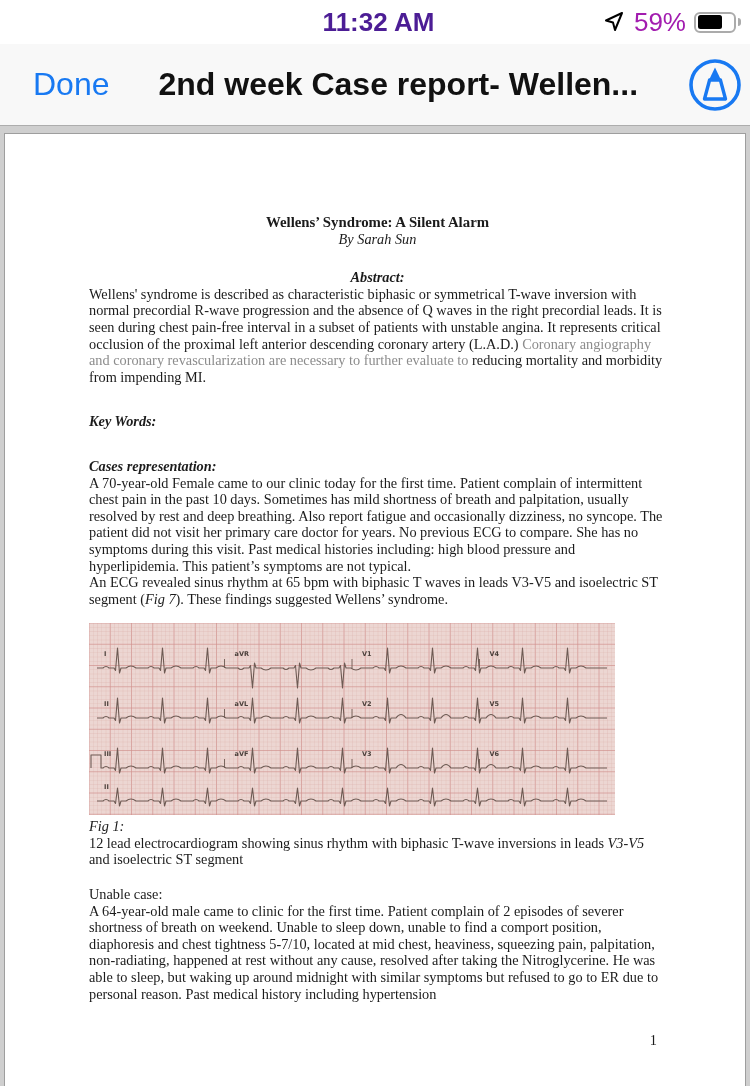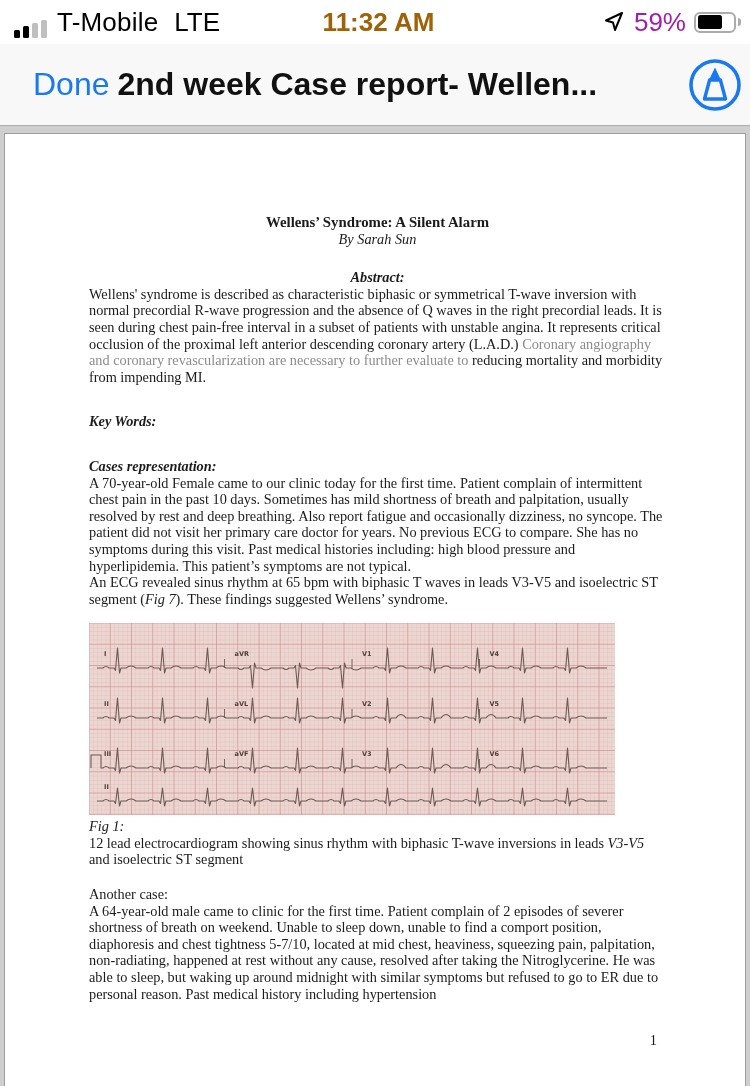--- a/index.html
+++ b/index.html
@@ -12,36 +12,36 @@
   .sb-left { display:flex; align-items:flex-end; gap:10px; }
   .signal { display:flex; align-items:flex-end; gap:3px; height:19px; }
   .signal span { width:6px; border-radius:1.5px; background:#bfbfbf; display:block; }
   .signal span:nth-child(1){ height:8px;  background:#000; }
   .signal span:nth-child(2){ height:12px; background:#000; }
   .signal span:nth-child(3){ height:15px; }
   .signal span:nth-child(4){ height:18px; }
   .carrier { font-size:26px; color:#000; letter-spacing:.2px; }
   .network { font-size:26px; color:#000; margin-left:6px; }
   .sb-time { position:absolute; left:7px; right:0; text-align:center;
-             font-size:26px; font-weight:700; color:#a16207; }
+             font-size:26px; font-weight:700; color:#4c1d95; }
   .sb-right { margin-left:auto; display:flex; align-items:center; gap:8px; z-index:2; }
   .battery-pct { font-size:26px; color:#a21caf; }
   .battery { position:relative; width:42px; height:21px; }
   .battery .shell { position:absolute; inset:0; border:2px solid #ababab; border-radius:6px; }
   .battery .fill { position:absolute; left:3.5px; top:3.5px; bottom:3.5px;
                    width:59%; background:#000; border-radius:2.5px; }
   .battery .nub { position:absolute; right:-5px; top:6.5px; width:3.5px; height:8px;
                   background:#ababab; border-radius:0 3px 3px 0; }
 
   
   .nav-bar { height:82px; background:#f8f8f8; border-bottom:1px solid #adadad;
              display:flex; align-items:center; padding:0 7px 0 33px; }
   .done-btn { font-size:32px; color:#1879f2; background:none; border:none;
               font-family:inherit; cursor:pointer; flex:0 0 auto; }
-  .nav-title { flex:1 1 auto; font-size:32px; font-weight:600;
+  .nav-title { flex:1 1 auto; text-align:center; font-size:32px; font-weight:600;
                color:#111; white-space:nowrap; overflow:hidden; padding:0 8px; }
   .markup-btn { flex:0 0 auto; width:56px; height:56px; background:none; border:none;
                 cursor:pointer; padding:0; }
 
   
   .content { height:960px; background:#cfcfcf; padding:7px 4px 0; overflow:hidden; }
   .page { background:#fff; border:1px solid #9e9e9e; border-bottom:none;
           height:100%; position:relative; }
   .doc-body { padding:80px 79px 0 84px; font-family:"Liberation Serif", serif;
               font-size:14.3px; line-height:16.6px; color:#1b1b1b; }
@@ -56,30 +56,20 @@
   .cap-italic { font-style:italic; }
   .another-head { margin-top:18px; }
   .page-num { position:absolute; right:88px; top:898px;
               font-family:"Liberation Serif", serif; font-size:14.3px; color:#1b1b1b; }
   .ecg-label { font-family:"DejaVu Sans", sans-serif; font-size:6.5px; font-weight:700; }
 </style>
 </head>
 <body>
 
 <div class="status-bar">
-  <div class="sb-left">
-    <div class="signal">
-      <span></span>
-        <span></span>
-        <span></span>
-        <span></span>
-    </div>
-    <span class="carrier">T-Mobile</span>
-    <span class="network">LTE</span>
-  </div>
   <div class="sb-time">11:32 AM</div>
   <div class="sb-right">
     <svg width="24" height="24" viewBox="0 0 24 24">
       <path d="M20 3 L4 10.5 L11 12.5 L13 20 Z" fill="none" stroke="#000" stroke-width="2" stroke-linejoin="round"></path>
     </svg>
     <span class="battery-pct">59%</span>
     <div class="battery">
       <div class="shell"></div>
         <div class="fill"></div>
         <div class="nub"></div>
@@ -313,19 +303,19 @@
             <line x1="390.5" y1="136" x2="390.5" y2="145" stroke="#6e5b54" stroke-width="0.9"></line>
             <path d="M2 145 L2 132 L12 132 L12 145 L14 145 Q17 142 20 145 L25 145 L26.5 147.5 L28.5 125 L30.5 150 L32 145 L37 145 Q42 141 47 145 L59 145 Q62 142 65 145 L70 145 L71.5 147.5 L73.5 125 L75.5 150 L77 145 L82 145 Q87 141 92 145 L104 145 Q107 142 110 145 L115 145 L116.5 147.5 L118.5 125 L120.5 150 L122 145 L127 145 Q132 141 137 145 L149 145 Q152 142 155 145 L160 145 L161.5 147.5 L163.5 125 L165.5 150 L167 145 L172 145 Q177 141 182 145 L194 145 Q197 142 200 145 L205 145 L206.5 147.5 L208.5 125 L210.5 150 L212 145 L217 145 Q222 141 227 145 L239 145 Q242 142 245 145 L250 145 L251.5 147.5 L253.5 125 L255.5 150 L257 145 L262 145 Q267 141 272 145 L284 145 Q287 142 290 145 L295 145 L296.5 147.5 L298.5 125 L300.5 150 L302 145 L307 145 Q312 138 317 145 L329 145 Q332 142 335 145 L340 145 L341.5 147.5 L343.5 125 L345.5 150 L347 145 L352 145 Q357 138 362 145 L374 145 Q377 142 380 145 L385 145 L386.5 147.5 L388.5 125 L390.5 150 L392 145 L397 145 Q402 138 407 145 L419 145 Q422 142 425 145 L430 145 L431.5 147.5 L433.5 125 L435.5 150 L437 145 L442 145 Q447 141 452 145 L464 145 Q467 142 470 145 L475 145 L476.5 147.5 L478.5 125 L480.5 150 L482 145 L487 145 Q492 141 497 145 L518 145" fill="none" stroke="#6e5b54" stroke-width="1.1" stroke-linejoin="round"></path>
             <text x="15" y="166" fill="#4a3f3a" class="ecg-label">II</text>
             <path d="M8 178 L14 178 Q17 175 20 178 L25 178 L26.5 180.5 L28.5 165 L30.5 183 L32 178 L37 178 Q42 174 47 178 L59 178 Q62 175 65 178 L70 178 L71.5 180.5 L73.5 165 L75.5 183 L77 178 L82 178 Q87 174 92 178 L104 178 Q107 175 110 178 L115 178 L116.5 180.5 L118.5 165 L120.5 183 L122 178 L127 178 Q132 174 137 178 L149 178 Q152 175 155 178 L160 178 L161.5 180.5 L163.5 165 L165.5 183 L167 178 L172 178 Q177 174 182 178 L194 178 Q197 175 200 178 L205 178 L206.5 180.5 L208.5 165 L210.5 183 L212 178 L217 178 Q222 174 227 178 L239 178 Q242 175 245 178 L250 178 L251.5 180.5 L253.5 165 L255.5 183 L257 178 L262 178 Q267 174 272 178 L284 178 Q287 175 290 178 L295 178 L296.5 180.5 L298.5 165 L300.5 183 L302 178 L307 178 Q312 174 317 178 L329 178 Q332 175 335 178 L340 178 L341.5 180.5 L343.5 165 L345.5 183 L347 178 L352 178 Q357 174 362 178 L374 178 Q377 175 380 178 L385 178 L386.5 180.5 L388.5 165 L390.5 183 L392 178 L397 178 Q402 174 407 178 L419 178 Q422 175 425 178 L430 178 L431.5 180.5 L433.5 165 L435.5 183 L437 178 L442 178 Q447 174 452 178 L464 178 Q467 175 470 178 L475 178 L476.5 180.5 L478.5 165 L480.5 183 L482 178 L487 178 Q492 174 497 178 L518 178" fill="none" stroke="#6e5b54" stroke-width="1.1" stroke-linejoin="round"></path>
           </svg>
       </div>
 
       <div class="fig-label">Fig 1:</div>
       <div class="para"><span>12 lead electrocardiogram showing sinus rhythm with biphasic T-wave inversions in leads </span><span class="cap-italic">V3-V5</span><span> and isoelectric ST segment</span></div>
 
-      <div class="para another-head">Another case:</div>
+      <div class="para another-head">Unable case:</div>
       <div class="para">A 64-year-old male came to clinic for the first time. Patient complain of 2 episodes of severer shortness of breath on weekend. Unable to sleep down, unable to find a comport position, diaphoresis and chest tightness 5-7/10, located at mid chest, heaviness, squeezing pain, palpitation, non-radiating, happened at rest without any cause, resolved after taking the Nitroglycerine. He was able to sleep, but waking up around midnight with similar symptoms but refused to go to ER due to personal reason. Past medical history including hypertension</div>
 
     </div>
     <div class="page-num">1</div>
   </div>
 </div>
 
 </body></html>

